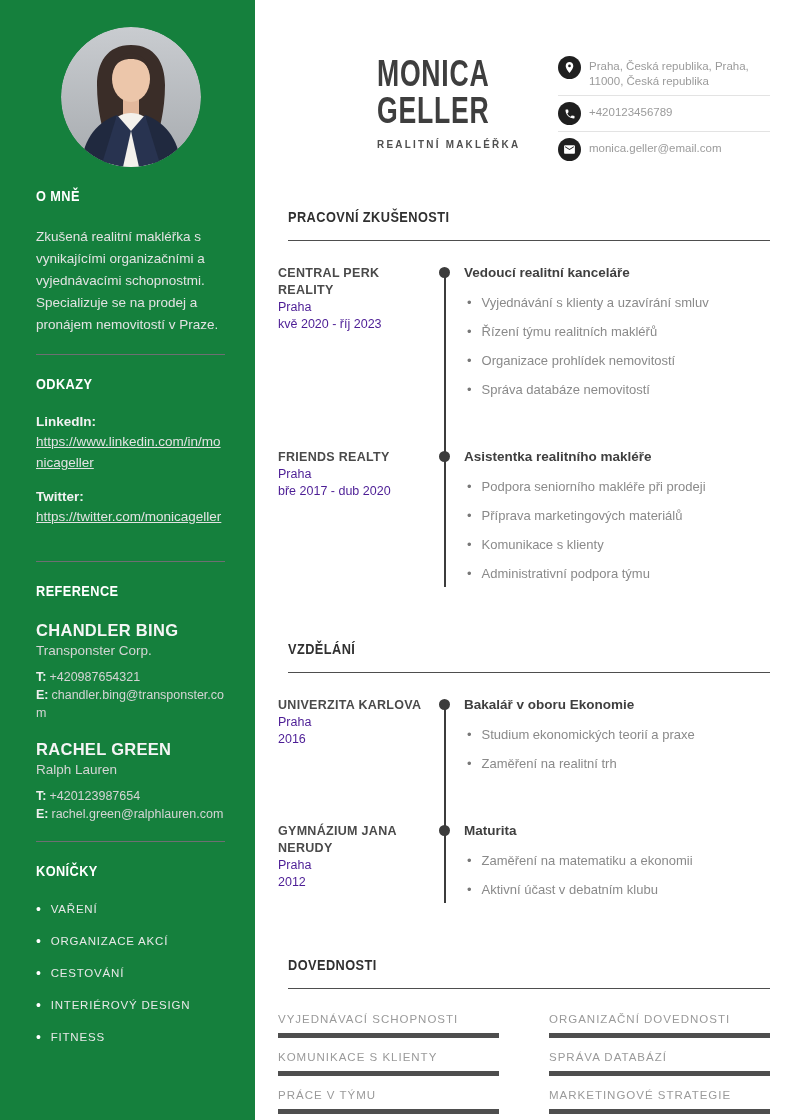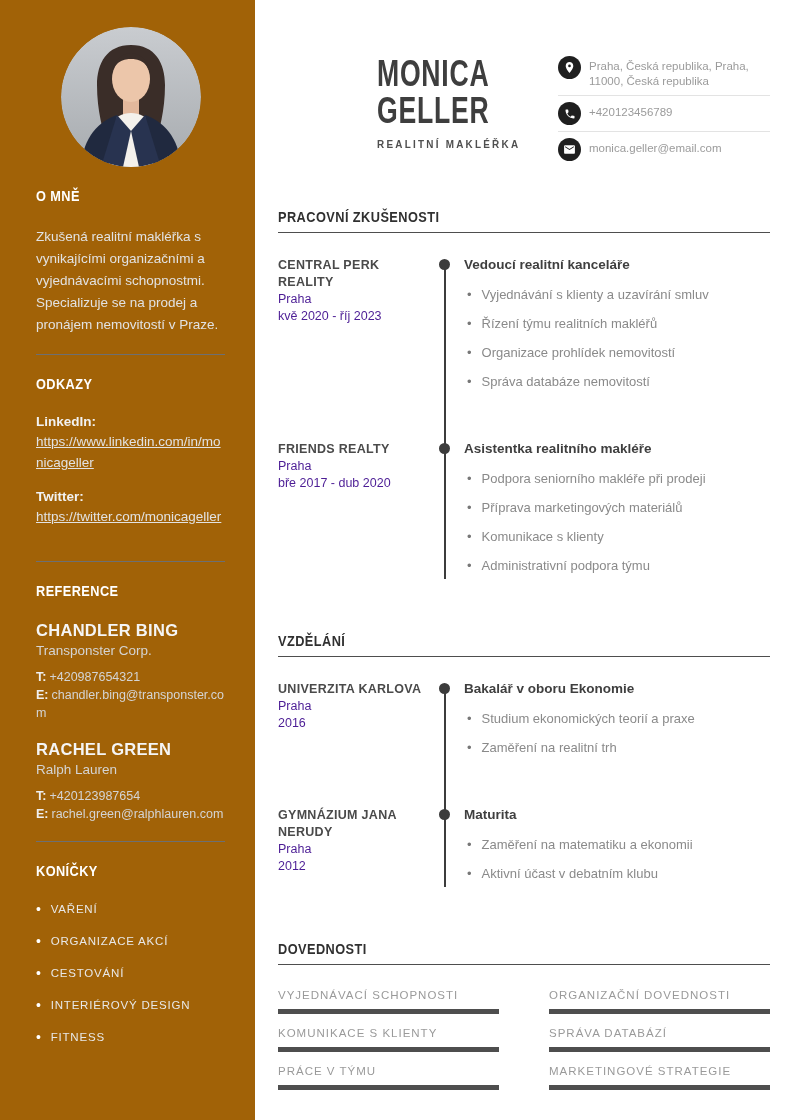--- a/index.html
+++ b/index.html
@@ -4,21 +4,21 @@
 <style>
   * { margin:0; padding:0; box-sizing:border-box; }
   html,body { background:#888; }
   body { font-family:"Liberation Sans", sans-serif; }
   .page {
     width:794px; height:1120px; margin:0 auto; background:#ffffff;
     display:flex; overflow:hidden; position:relative;
   }
   
   .sidebar {
-    width:255px; min-width:255px; background:#a16207; color:#dcdcdc;
+    width:255px; min-width:255px; background:#15803d; color:#dcdcdc;
     padding:27px 30px 20px 36px;
   }
   .avatar-wrap { width:140px; height:140px; margin:0 auto; border-radius:50%; overflow:hidden; }
   .s-section { padding-bottom:18px; margin-bottom:18px; border-bottom:1px solid #6d6f72; }
   .s-section.last { border-bottom:none; }
   .s-head {
     color:#ffffff; font-size:15px; font-weight:bold; letter-spacing:.5px;
     transform:scaleX(.85); transform-origin:left center; white-space:nowrap;
     margin:20px 0 22px 0;
   }
@@ -46,21 +46,21 @@
     transform:scaleX(.9); transform-origin:left center; white-space:nowrap;
   }
   .contact-block { width:212px; }
   .contact-row { display:flex; align-items:flex-start; padding:6px 0; }
   .contact-row.sep { border-bottom:1px solid #e3e3e3; }
   .c-icon { width:23px; height:23px; min-width:23px; border-radius:50%; background:#1f1f1f; margin-right:8px;
             display:flex; align-items:center; justify-content:center; }
   .c-icon svg { display:block; }
   .c-text { font-size:11.5px; line-height:15px; color:#9b9b9b; padding-top:3px; }
   .m-section { margin-top:46px; }
-  .m-head-wrap { border-bottom:1.5px solid #4e4e4e; padding-bottom:7px; margin-bottom:24px; }
+  .m-head-wrap { border-bottom:1.5px solid #4e4e4e; padding-bottom:15px; margin-bottom:24px;margin-left:10px; }
   .m-head {
     font-size:14.5px; font-weight:bold; color:#303030; letter-spacing:.5px;
     transform:scaleX(.88); transform-origin:left center; white-space:nowrap;
   }
   
   .tl-items { position:relative; }
   .tl-line { position:absolute; left:166px; top:8px; bottom:8px; width:2px; background:#3c3c3c; }
   .tl-item { display:grid; grid-template-columns:150px 36px 1fr; margin-bottom:38px; }
   .tl-item:last-child { margin-bottom:0; }
   .org { font-size:12.5px; font-weight:bold; color:#4a4a4a; letter-spacing:.3px; line-height:17px; }

